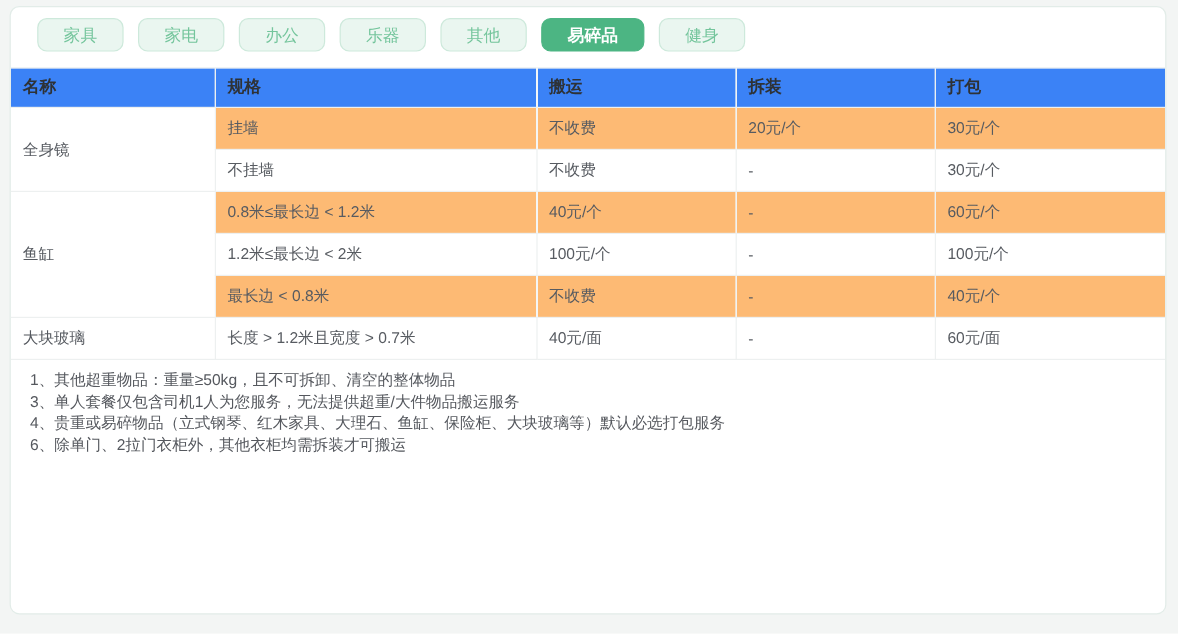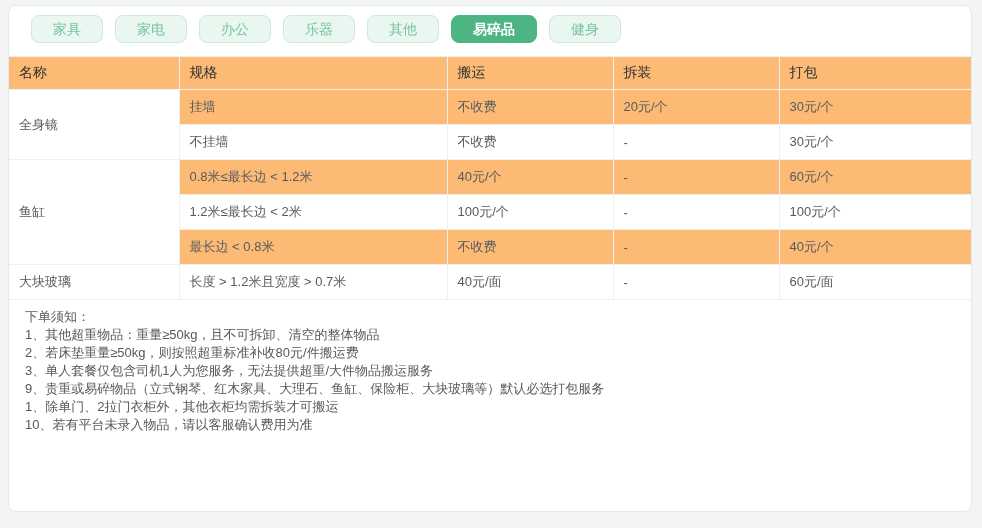--- a/index.html
+++ b/index.html
@@ -55,22 +55,22 @@
     padding:0 10px;
     text-align:left;
     vertical-align:middle;
     overflow:hidden;white-space:nowrap;
   }
   table.price th:last-child, table.price td:last-child{border-right:none;}
   table.price thead th{
     height:32px;
     color:#2e3236;
     font-size:14px;
-    font-weight:normal;
-    background:#fdba74;
+    font-weight:bold;
+    background:#3b82f6;
   }
   table.price tbody td{height:34px;}
   tr.stripe td{background:#fdba74;}
   td.name{background:#ffffff !important;color:#55595f;}
   
   .notes{
     padding:8px 16px 8px 16px;
     font-size:13px;
     line-height:18px;
     color:#55585e;
@@ -146,22 +146,19 @@
         <td class="name">大块玻璃</td>
         <td>长度 &gt; 1.2米且宽度 &gt; 0.7米</td>
         <td>40元/面</td>
         <td>-</td>
         <td>60元/面</td>
       </tr>
     </tbody>
   </table>
 
   <div class="notes">
-    <div>下单须知：</div>
     <div>1、其他超重物品：重量≥50kg，且不可拆卸、清空的整体物品</div>
-    <div>2、若床垫重量≥50kg，则按照超重标准补收80元/件搬运费</div>
     <div>3、单人套餐仅包含司机1人为您服务，无法提供超重/大件物品搬运服务</div>
-    <div>9、贵重或易碎物品（立式钢琴、红木家具、大理石、鱼缸、保险柜、大块玻璃等）默认必选打包服务</div>
-    <div>1、除单门、2拉门衣柜外，其他衣柜均需拆装才可搬运</div>
-    <div>10、若有平台未录入物品，请以客服确认费用为准</div>
+    <div>4、贵重或易碎物品（立式钢琴、红木家具、大理石、鱼缸、保险柜、大块玻璃等）默认必选打包服务</div>
+    <div>6、除单门、2拉门衣柜外，其他衣柜均需拆装才可搬运</div>
   </div>
 
 </div>
 
 </body></html>

